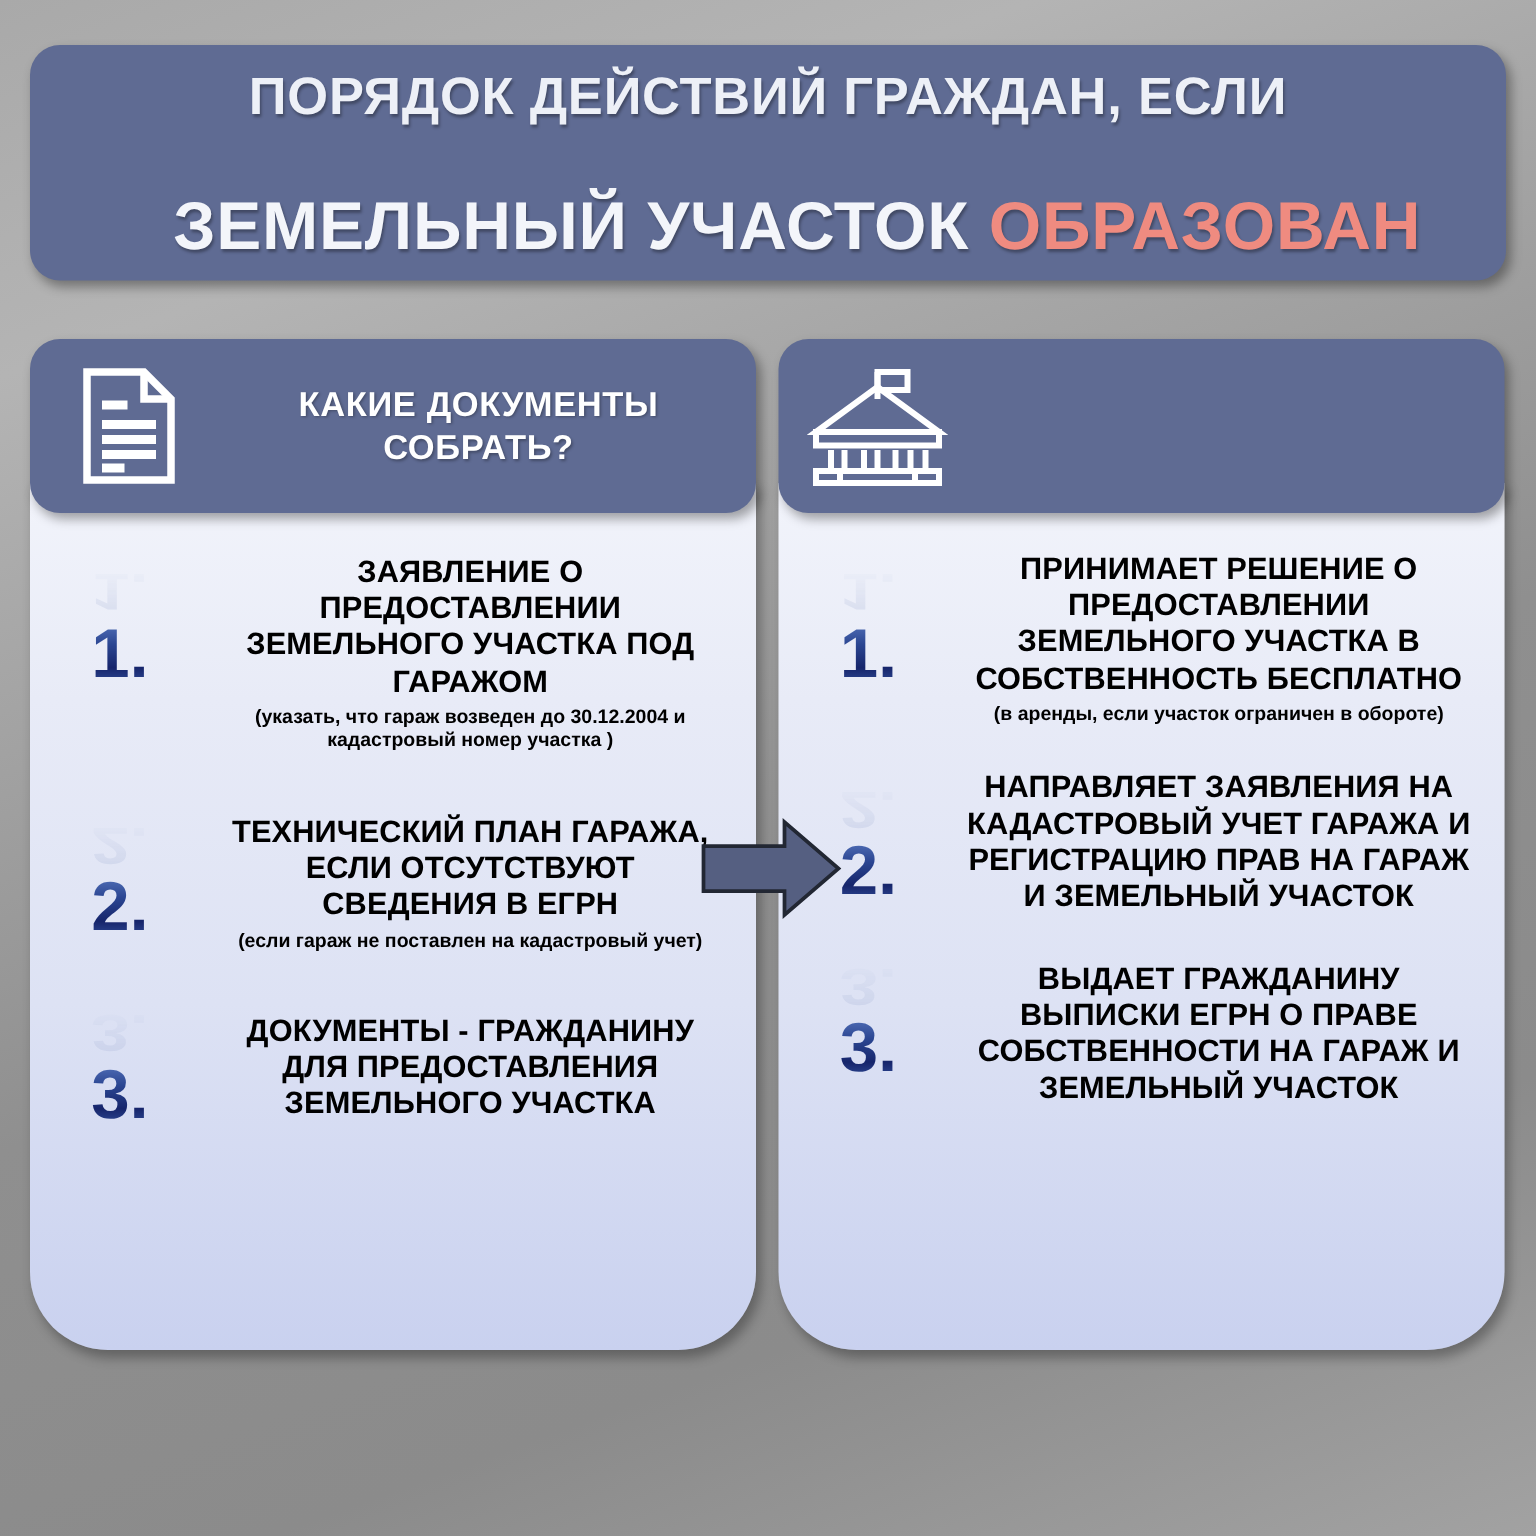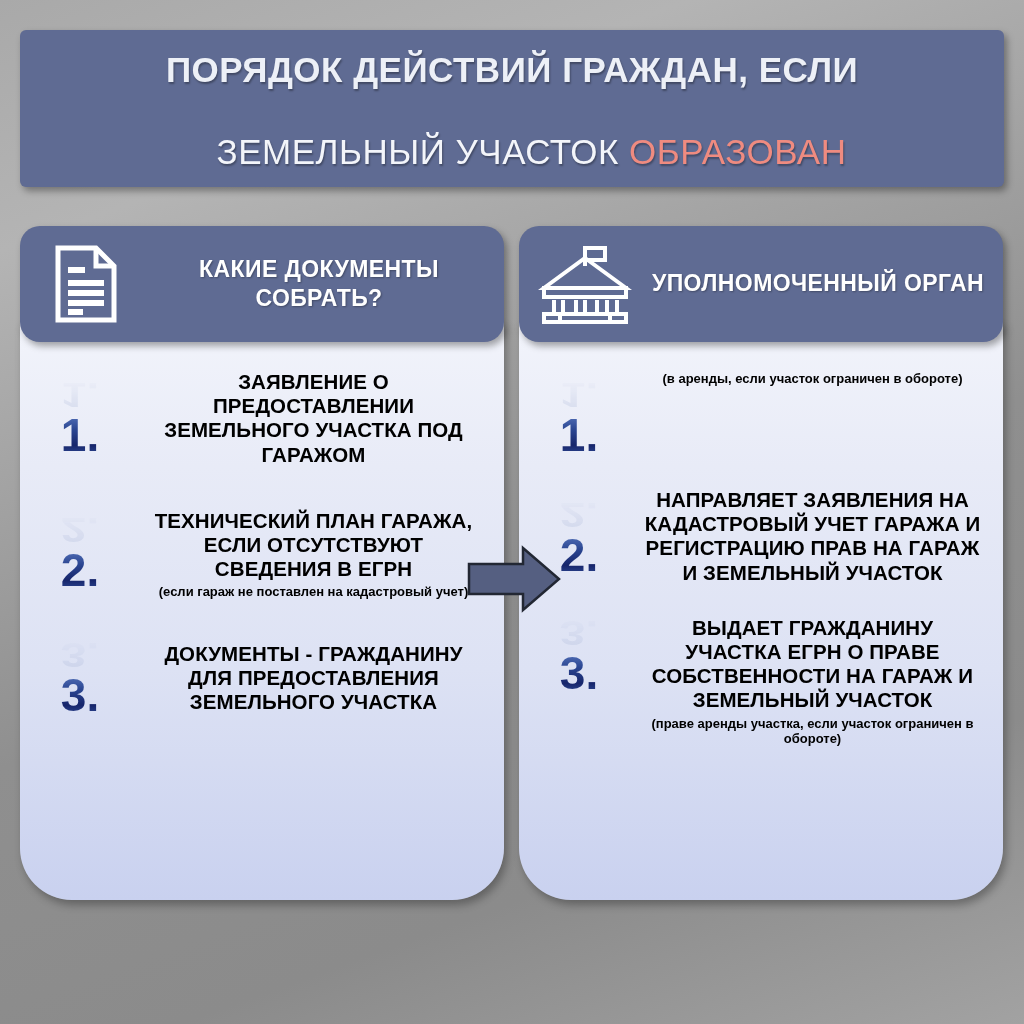--- a/index.html
+++ b/index.html
@@ -23,41 +23,41 @@
 
   
   .title-banner {
     position: absolute;
     left: 20px;
     top: 30px;
     width: 984px;
     height: 157px;
     box-sizing: border-box;
     background: #5f6b93;
-    border-radius: 6px;
+    border-radius: 20px;
     box-shadow: 3px 4px 7px rgba(0,0,0,0.35);
     display: flex;
     flex-direction: column;
     align-items: center;
     justify-content: center;
     padding-top: 4px;
     gap: 40px;
   }
   .title-line1 {
     color: #edf0f7;
     font-size: 35px;
     font-weight: bold;
     letter-spacing: 0.5px;
     line-height: 1.12;
     text-shadow: 1px 2px 2px rgba(0,0,0,0.32);
     white-space: nowrap;
   }
   .title-line2 {
-    font-size: 35px;
-    font-weight: normal;
+    font-size: 45px;
+    font-weight: bold;
     letter-spacing: 0.5px;
     line-height: 1.12;
     white-space: nowrap;
     margin-top: 2px;
     margin-left: 39px;
   }
   .title-line2 .white {
     color: #f3f5fa;
     text-shadow: 1px 2px 2px rgba(0,0,0,0.32);
   }
@@ -224,20 +224,21 @@
 
     <div class="col-body">
 
       <div class="step step-1">
         <div class="step-num-wrap">
           <span class="step-num">1.</span>
           <span class="step-num-reflect">1.</span>
         </div>
         <div class="step-text">
           <div class="step-main">ЗАЯВЛЕНИЕ О ПРЕДОСТАВЛЕНИИ ЗЕМЕЛЬНОГО УЧАСТКА ПОД ГАРАЖОМ</div>
+          <div class="step-note">(указать, что гараж возведен до 30.12.2004 и кадастровый номер участка )</div>
         </div>
       </div>
 
       <div class="step step-2">
         <div class="step-num-wrap">
           <span class="step-num">2.</span>
           <span class="step-num-reflect">2.</span>
         </div>
         <div class="step-text">
           <div class="step-main">ТЕХНИЧЕСКИЙ ПЛАН ГАРАЖА, ЕСЛИ ОТСУТСТВУЮТ СВЕДЕНИЯ В ЕГРН</div>
@@ -277,20 +278,21 @@
   <div class="column right">
 
     <div class="col-body">
 
       <div class="step step-1">
         <div class="step-num-wrap">
           <span class="step-num">1.</span>
           <span class="step-num-reflect">1.</span>
         </div>
         <div class="step-text">
+          <div class="step-main">ПРИНИМАЕТ РЕШЕНИЕ О ПРЕДОСТАВЛЕНИИ ЗЕМЕЛЬНОГО УЧАСТКА В СОБСТВЕННОСТЬ БЕСПЛАТНО</div>
           <div class="step-note">(в аренды, если участок ограничен в обороте)</div>
         </div>
       </div>
 
       <div class="step step-2">
         <div class="step-num-wrap">
           <span class="step-num">2.</span>
           <span class="step-num-reflect">2.</span>
         </div>
         <div class="step-text">
@@ -298,22 +300,21 @@
           <div class="step-note"></div>
         </div>
       </div>
 
       <div class="step step-3">
         <div class="step-num-wrap">
           <span class="step-num">3.</span>
           <span class="step-num-reflect">3.</span>
         </div>
         <div class="step-text">
-          <div class="step-main">ВЫДАЕТ ГРАЖДАНИНУ УЧАСТКА ЕГРН О ПРАВЕ СОБСТВЕННОСТИ НА ГАРАЖ И ЗЕМЕЛЬНЫЙ УЧАСТОК</div>
-          <div class="step-note">(праве аренды участка, если участок ограничен в обороте)</div>
+          <div class="step-main">ВЫДАЕТ ГРАЖДАНИНУ ВЫПИСКИ ЕГРН О ПРАВЕ СОБСТВЕННОСТИ НА ГАРАЖ И ЗЕМЕЛЬНЫЙ УЧАСТОК</div>
         </div>
       </div>
 
     </div>
 
     <div class="col-header">
       <div class="icon-box">
         <svg class="icon-svg" width="94" height="80" viewBox="0 0 94 80" aria-hidden="true">
           <line x1="47" y1="4" x2="47" y2="22" stroke="#ffffff" stroke-width="4"></line>
           <rect x="47" y="4" width="20" height="12" fill="none" stroke="#ffffff" stroke-width="4"></rect>
@@ -324,21 +325,20 @@
           <line x1="38" y1="56" x2="38" y2="70" stroke="#ffffff" stroke-width="4"></line>
           <line x1="47" y1="56" x2="47" y2="70" stroke="#ffffff" stroke-width="4"></line>
           <line x1="59" y1="56" x2="59" y2="70" stroke="#ffffff" stroke-width="4"></line>
           <line x1="69" y1="56" x2="69" y2="70" stroke="#ffffff" stroke-width="4"></line>
           <line x1="79" y1="56" x2="79" y2="70" stroke="#ffffff" stroke-width="4"></line>
           <rect x="6" y="70" width="82" height="8" fill="none" stroke="#ffffff" stroke-width="4"></rect>
           <line x1="22" y1="70" x2="22" y2="78" stroke="#ffffff" stroke-width="4"></line>
           <line x1="72" y1="70" x2="72" y2="78" stroke="#ffffff" stroke-width="4"></line>
         </svg>
       </div>
-      <div class="header-title">УПОЛНОМОЧЕННЫЙ ОРГАН</div>
     </div>
 
   </div>
 
   <div class="arrow">
     <svg width="94" height="70" viewBox="0 0 94 70" aria-hidden="true">
       <path d="M2 20 H56 V4 L92 35 L56 66 V50 H2 Z" fill="#555f81" stroke="#222733" stroke-width="2.5" stroke-linejoin="miter"></path>
     </svg>
   </div>
 

